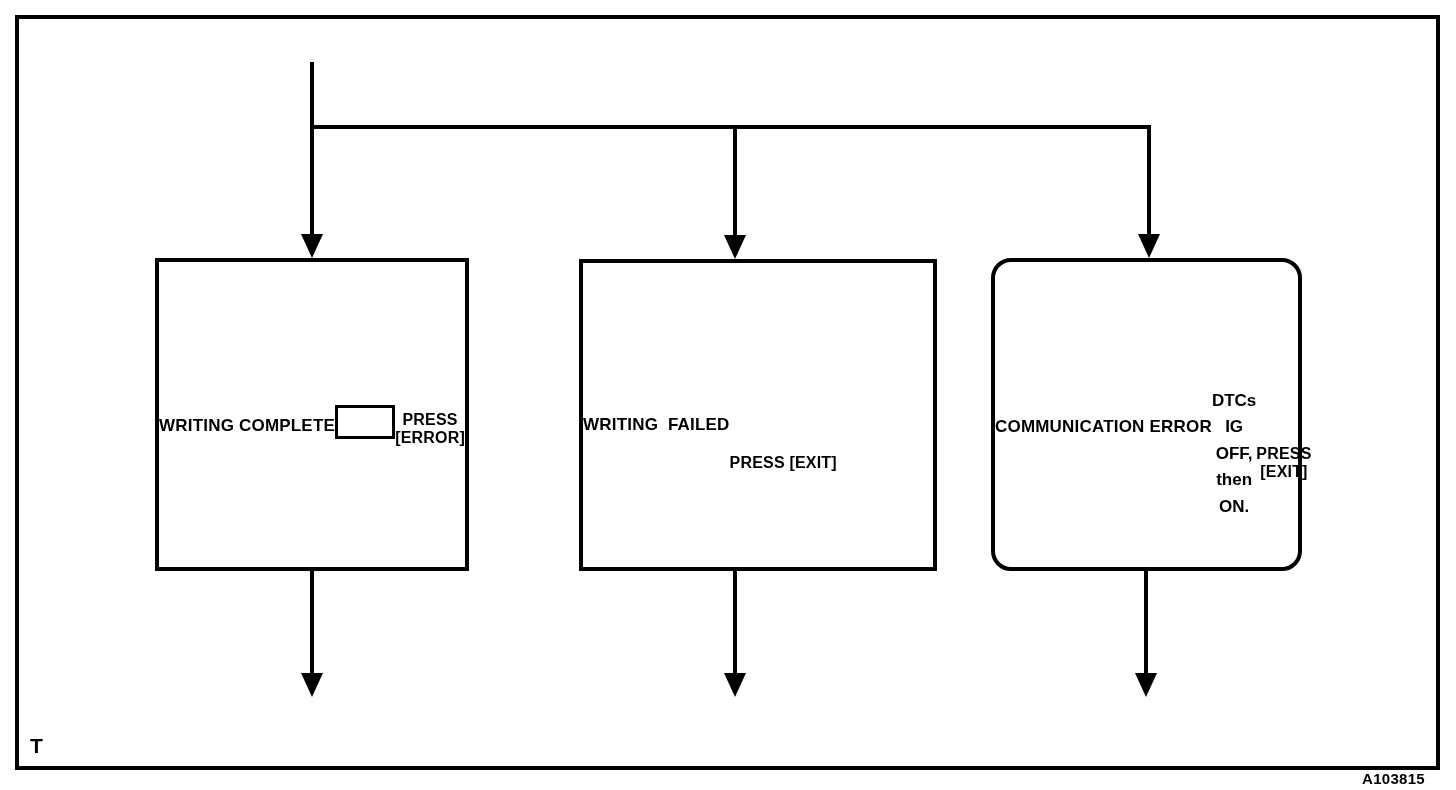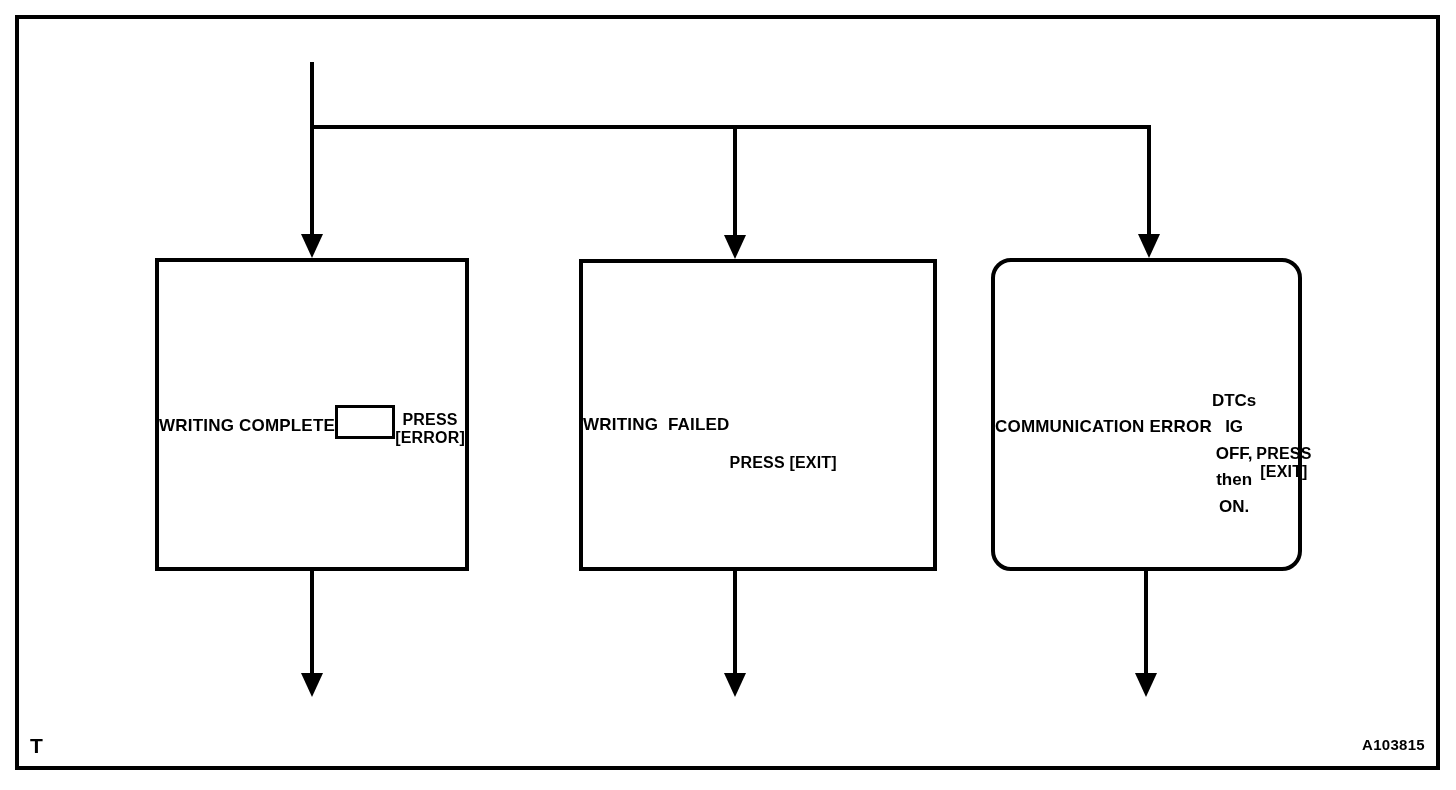--- a/index.html
+++ b/index.html
@@ -31,21 +31,21 @@
     left: 30px;
     top: 735px;
     font-size: 21px;
     font-weight: bold;
     color: #000000;
     line-height: 1;
   }
   .fig-id {
     position: absolute;
     left: 1362px;
-    top: 737px;
+    top: 771px;
     font-size: 15px;
     font-weight: bold;
     color: #000000;
     letter-spacing: 0.3px;
     line-height: 1;
   }
 
   
   .vline {
     position: absolute;

